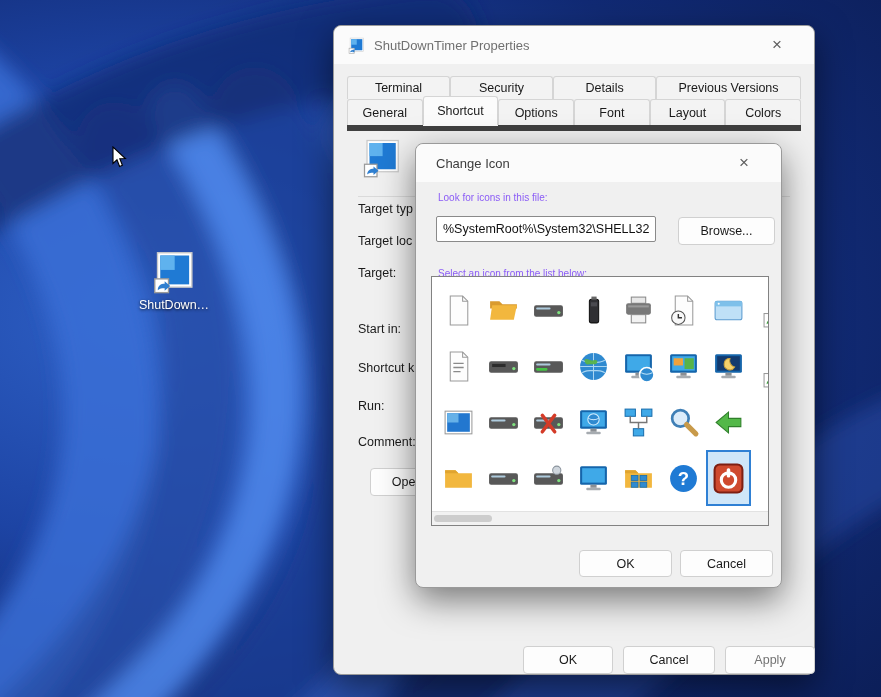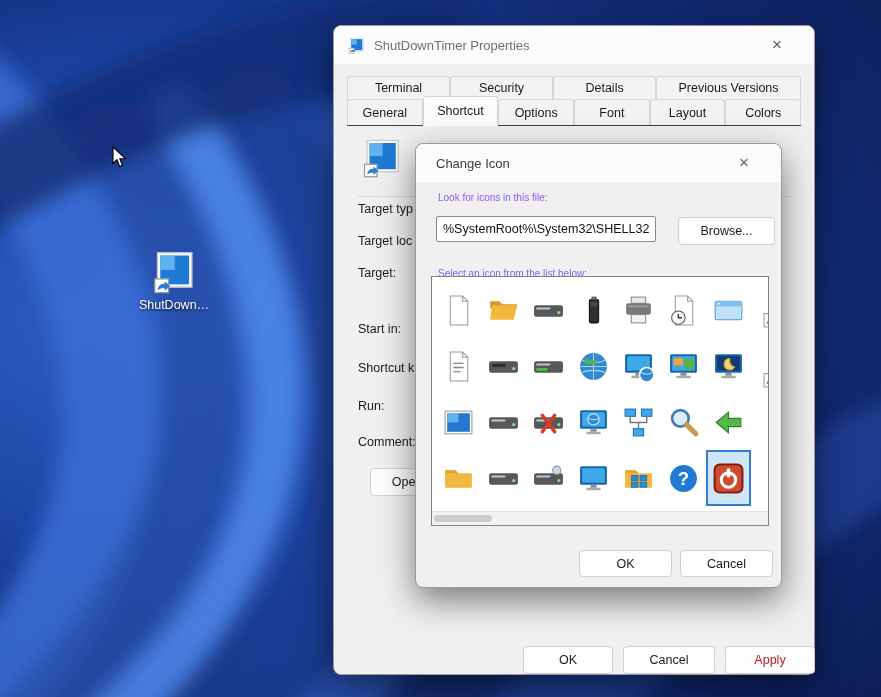--- a/index.html
+++ b/index.html
@@ -21,28 +21,28 @@
        box-shadow:0 12px 34px rgba(0,0,0,.5);}
   .titlebar{height:38px;display:flex;align-items:center;background:#fbfbfb;
        border-radius:8px 8px 0 0;padding:0 17px 0 14px;}
   .titlebar .t-ico{width:17px;height:17px;margin-right:9px;flex:0 0 auto;}
   .titlebar .t-txt{font-size:13px;flex:1;}
   .closebtn{width:40px;height:30px;display:flex;align-items:center;justify-content:center;
        font-size:17px;color:#5f5f5f;border-radius:5px;}
 
   .btn{display:flex;align-items:center;justify-content:center;font-size:12.5px;color:#1a1a1a;
        background:#fdfdfd;border:1px solid #d0d0d0;border-radius:4px;position:absolute;margin-left:10px;}
-  .btn.disabled{color:#b91c1c;}
+  .btn.disabled{color:#737373;}
 
   
   #props{left:333px;top:25px;width:480px;height:648px;z-index:10;}
   #props .t-txt{color:#707070;}
   .tabstrip{position:absolute;left:13px;right:13px;display:flex;}
   #tabrow1{top:50px;height:23px;}
-  #tabrow2{top:73px;height:26px;border-bottom:1px solid #404040;}
+  #tabrow2{top:73px;height:26px;border-bottom:6px solid #404040;}
   .tab{flex:1;display:flex;align-items:center;justify-content:center;font-size:12.5px;color:#1a1a1a;
        background:#f3f3f3;border:1px solid #d5d5d5;border-bottom:none;border-radius:3px 3px 0 0;
        margin-right:0;white-space:nowrap;padding:9px 4px;}
   .tab.wide{flex:1.45;}
   .tab.active{background:#fbfbfb;position:relative;z-index:2;margin-top:-3px;box-shadow:0 1px 0 #fbfbfb;}
   .props-ico{position:absolute;left:28px;top:112px;width:40px;height:40px;}
   .divider{position:absolute;left:24px;right:24px;top:170px;height:1px;background:#dadada;}
   .flabel{position:absolute;left:24px;font-size:12.5px;color:#1a1a1a;white-space:nowrap;}
 
   

